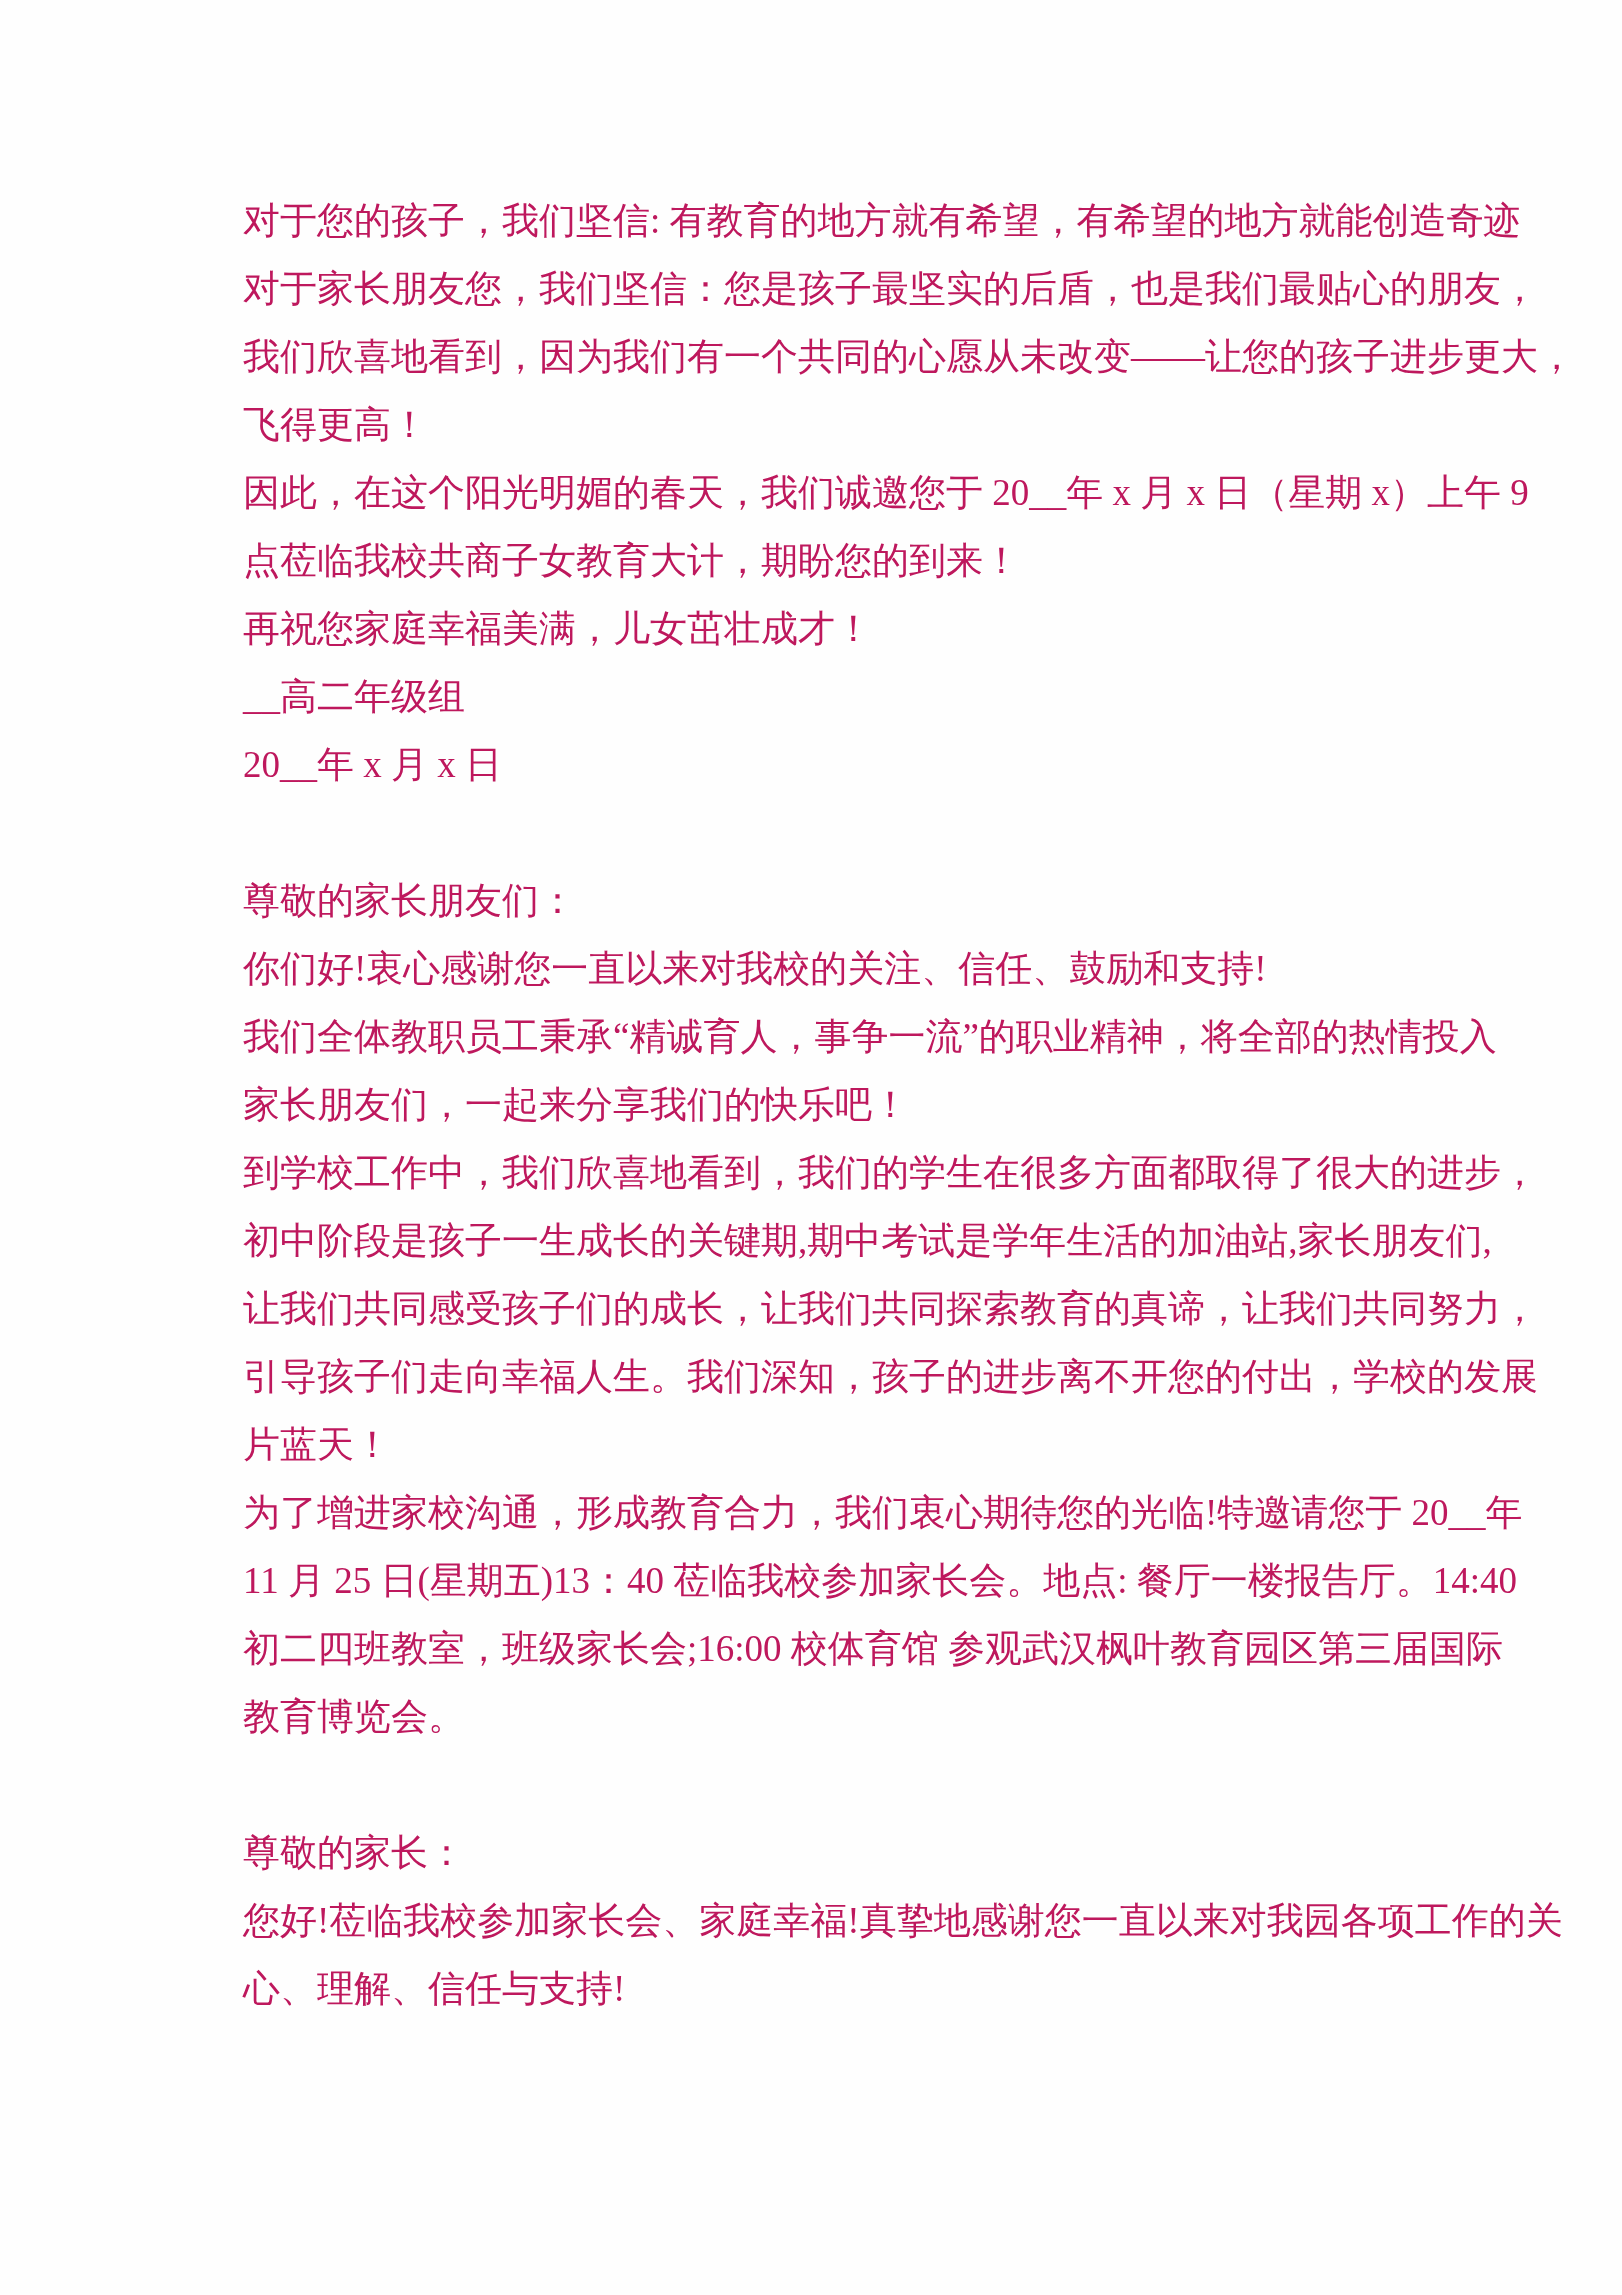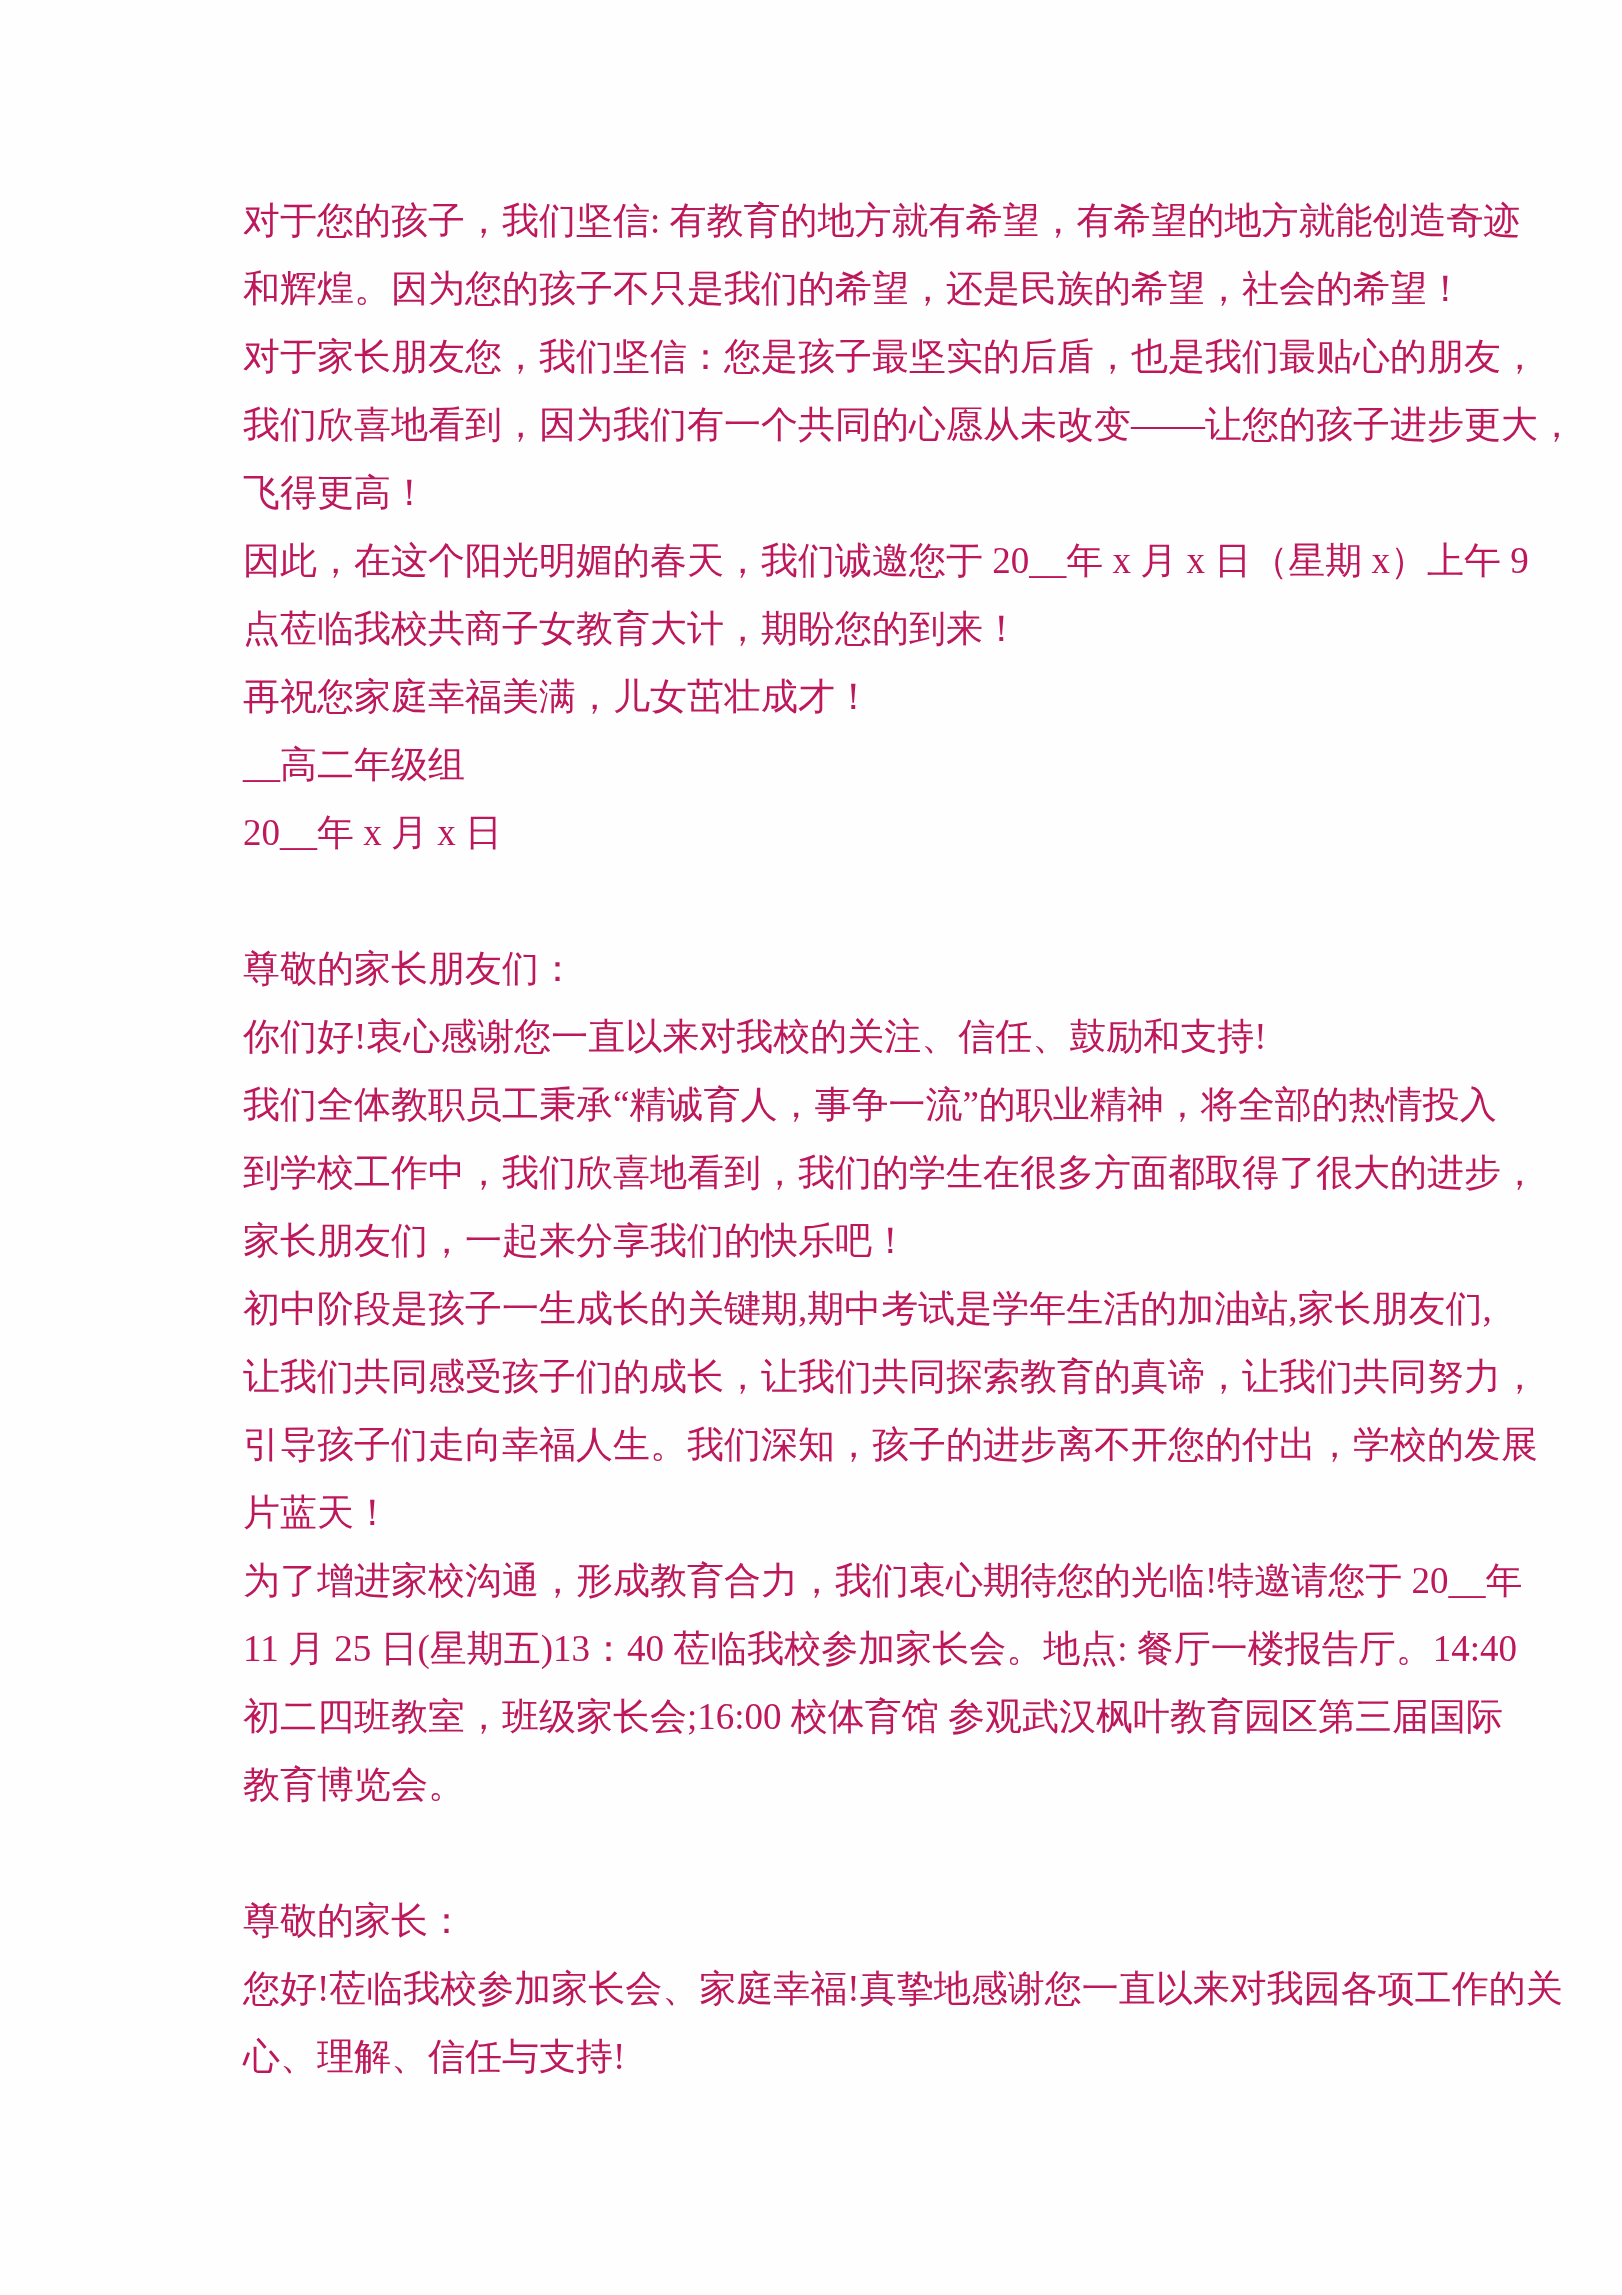--- a/index.html
+++ b/index.html
@@ -40,36 +40,35 @@
     color: #be185d;
   }
 </style>
 </head>
 <body>
 
 <div class="page">
   <div class="text-block">
       <div class="letter">
         <div class="line">对于您的孩子，我们坚信: 有教育的地方就有希望，有希望的地方就能创造奇迹</div>
-        <div class="line">和辉煌。因为您的孩子不只是我们的希望，还是民族的希望，社会的希望！</div>
         <div class="line">对于家长朋友您，我们坚信：您是孩子最坚实的后盾，也是我们最贴心的朋友，</div>
         <div class="line">我们欣喜地看到，因为我们有一个共同的心愿从未改变——让您的孩子进步更大，</div>
         <div class="line">飞得更高！</div>
         <div class="line">因此，在这个阳光明媚的春天，我们诚邀您于 20__年 x 月 x 日（星期 x）上午 9</div>
         <div class="line">点莅临我校共商子女教育大计，期盼您的到来！</div>
         <div class="line">再祝您家庭幸福美满，儿女茁壮成才！</div>
         <div class="line">__高二年级组</div>
         <div class="line">20__年 x 月 x 日</div>
       </div>
       <div class="letter">
         <div class="line">尊敬的家长朋友们：</div>
         <div class="line">你们好!衷心感谢您一直以来对我校的关注、信任、鼓励和支持!</div>
         <div class="line">我们全体教职员工秉承“精诚育人，事争一流”的职业精神，将全部的热情投入</div>
+        <div class="line">家长朋友们，一起来分享我们的快乐吧！</div>
         <div class="line">到学校工作中，我们欣喜地看到，我们的学生在很多方面都取得了很大的进步，</div>
-        <div class="line">家长朋友们，一起来分享我们的快乐吧！</div>
         <div class="line">初中阶段是孩子一生成长的关键期,期中考试是学年生活的加油站,家长朋友们,</div>
         <div class="line">让我们共同感受孩子们的成长，让我们共同探索教育的真谛，让我们共同努力，</div>
         <div class="line">引导孩子们走向幸福人生。我们深知，孩子的进步离不开您的付出，学校的发展</div>
         <div class="line">片蓝天！</div>
         <div class="line">为了增进家校沟通，形成教育合力，我们衷心期待您的光临!特邀请您于 20__年</div>
         <div class="line">11 月 25 日(星期五)13：40 莅临我校参加家长会。地点: 餐厅一楼报告厅。14:40</div>
         <div class="line">初二四班教室，班级家长会;16:00 校体育馆 参观武汉枫叶教育园区第三届国际</div>
         <div class="line">教育博览会。</div>
       </div>
       <div class="letter">

